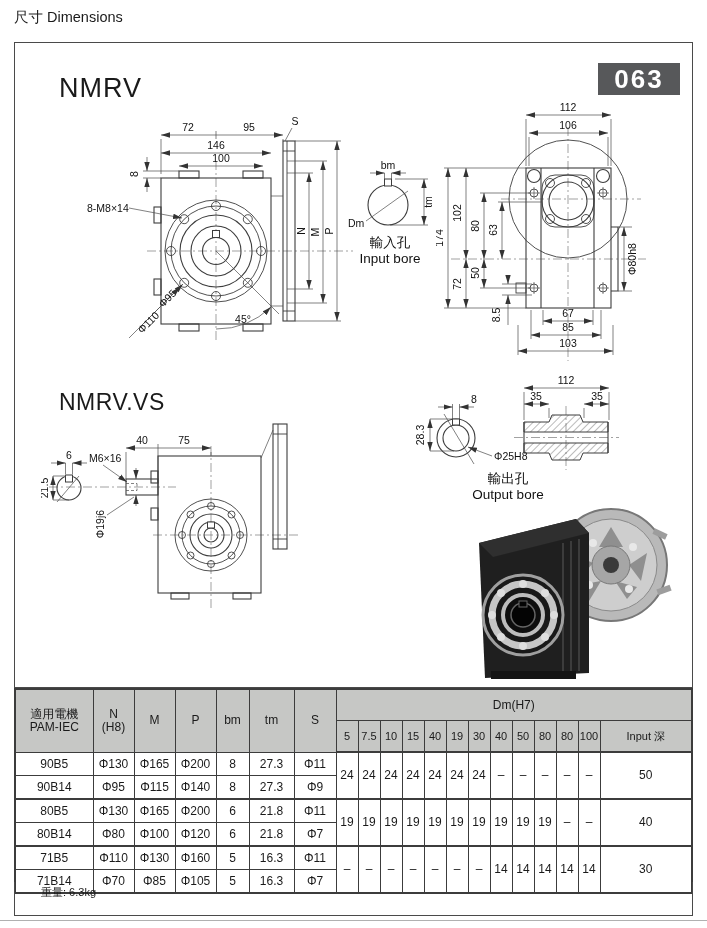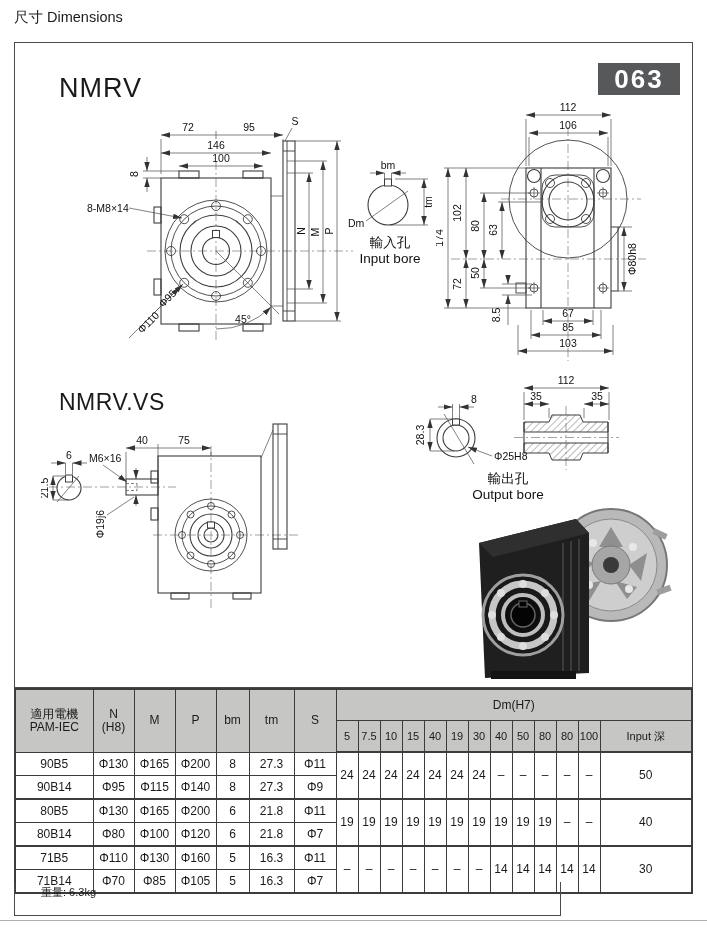--- a/index.html
+++ b/index.html
@@ -26,21 +26,21 @@
   .dim-table{position:absolute;left:14px;top:688px;width:679px;border-collapse:collapse;
              table-layout:fixed;border:2px solid #3c3c3c;padding-left:48px;}
   .dim-table th,.dim-table td{border:1px solid #3c3c3c;text-align:center;vertical-align:middle;
              padding:0;overflow:hidden;}
   .dim-table thead th{background:#c6c7c5;font-weight:normal;font-size:12px;line-height:13px;}
   .dim-table .h1 th{height:30px;}
   .dim-table .h2 th{height:30px;font-size:11px;border-bottom:2px solid #3c3c3c;}
   .dim-table tbody td{font-size:12px;height:22px;background:#fff;}
   .dim-table tbody td.dm{font-size:12px;}
   .dim-table tr.grp td{border-top:2px solid #3c3c3c;}
-  .weight-box{position:absolute;left:14px;top:882px;width:547px;height:34px;box-sizing:border-box;
+  .weight-box{position:absolute;left:14px;top:882px;width:679px;height:34px;box-sizing:border-box;
               border:1px solid #4a4a4a;border-top:none;padding:4px 8px 0 26px;
               font-size:11px;line-height:13px;}
   .page-bottom-line{position:absolute;left:0;top:920px;width:707px;border-top:1px solid #b0b0b0;}
 </style>
 </head>
 <body>
 
 <div class="page">
   <div class="page-title">尺寸 Dimensions</div>
 

